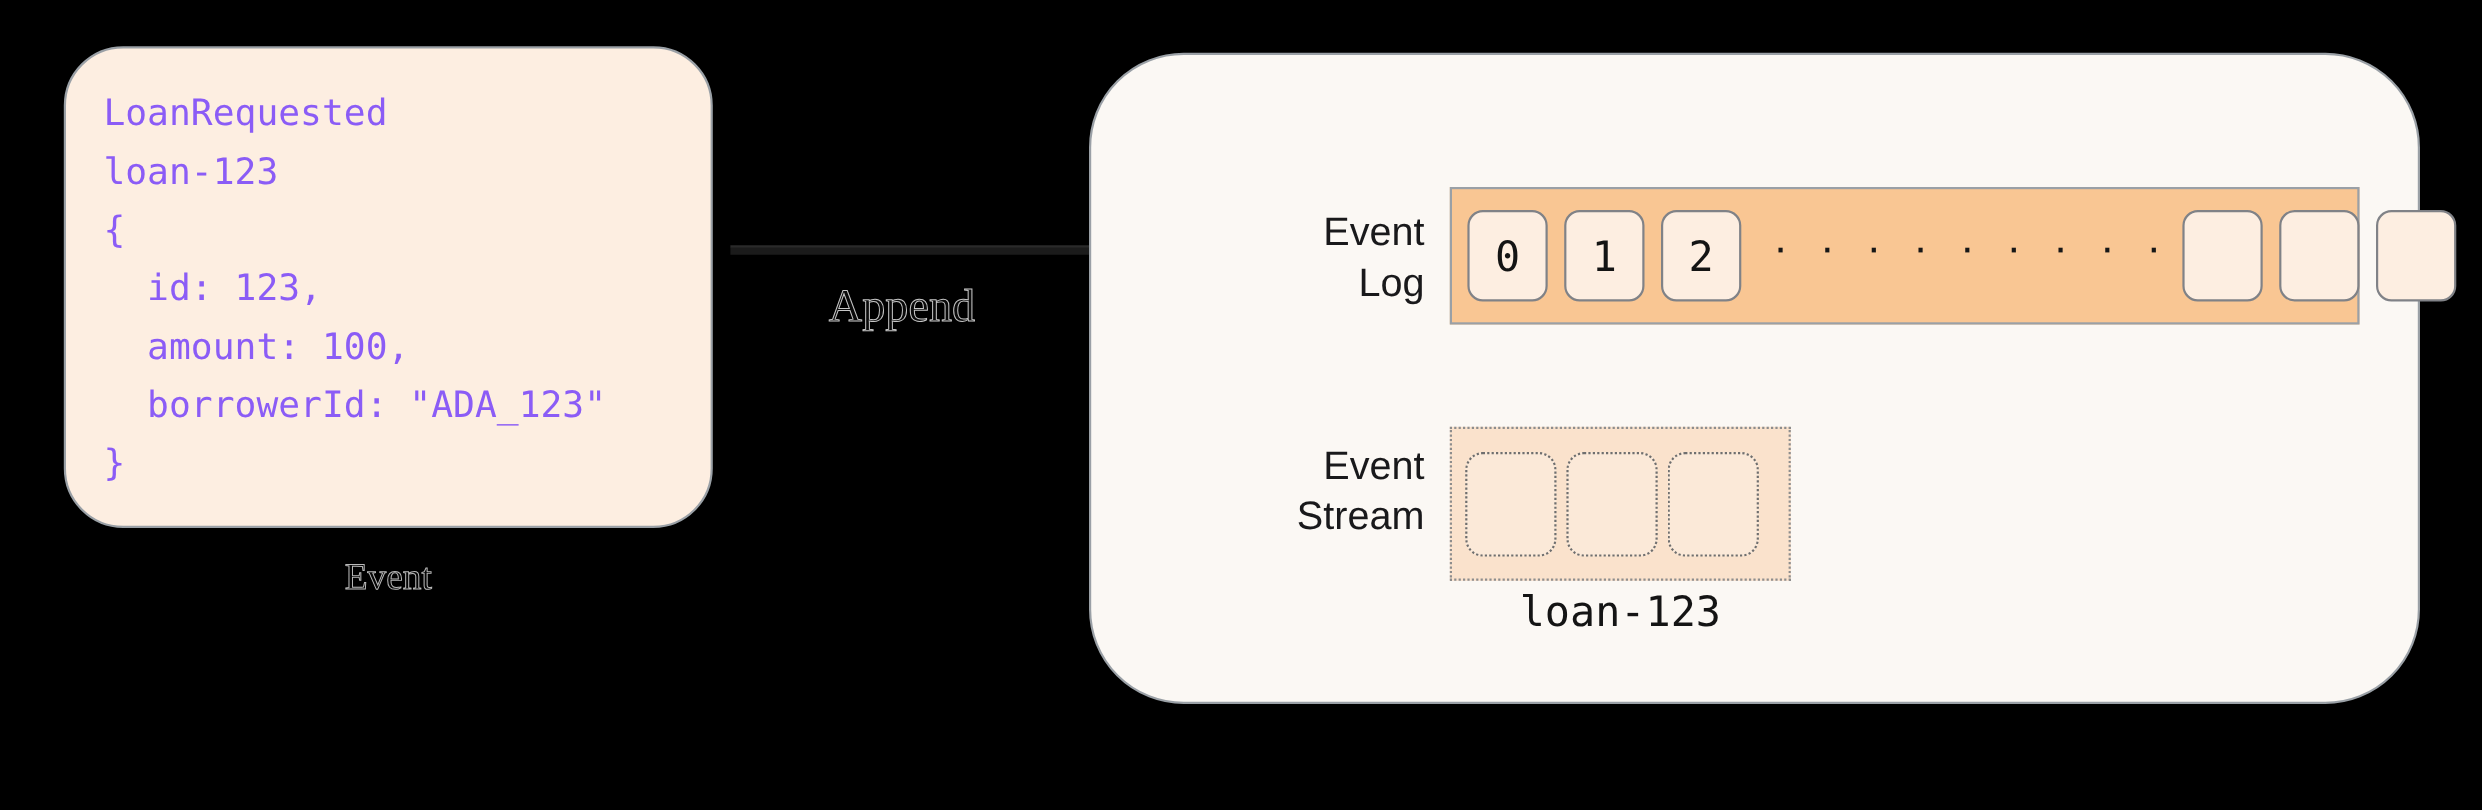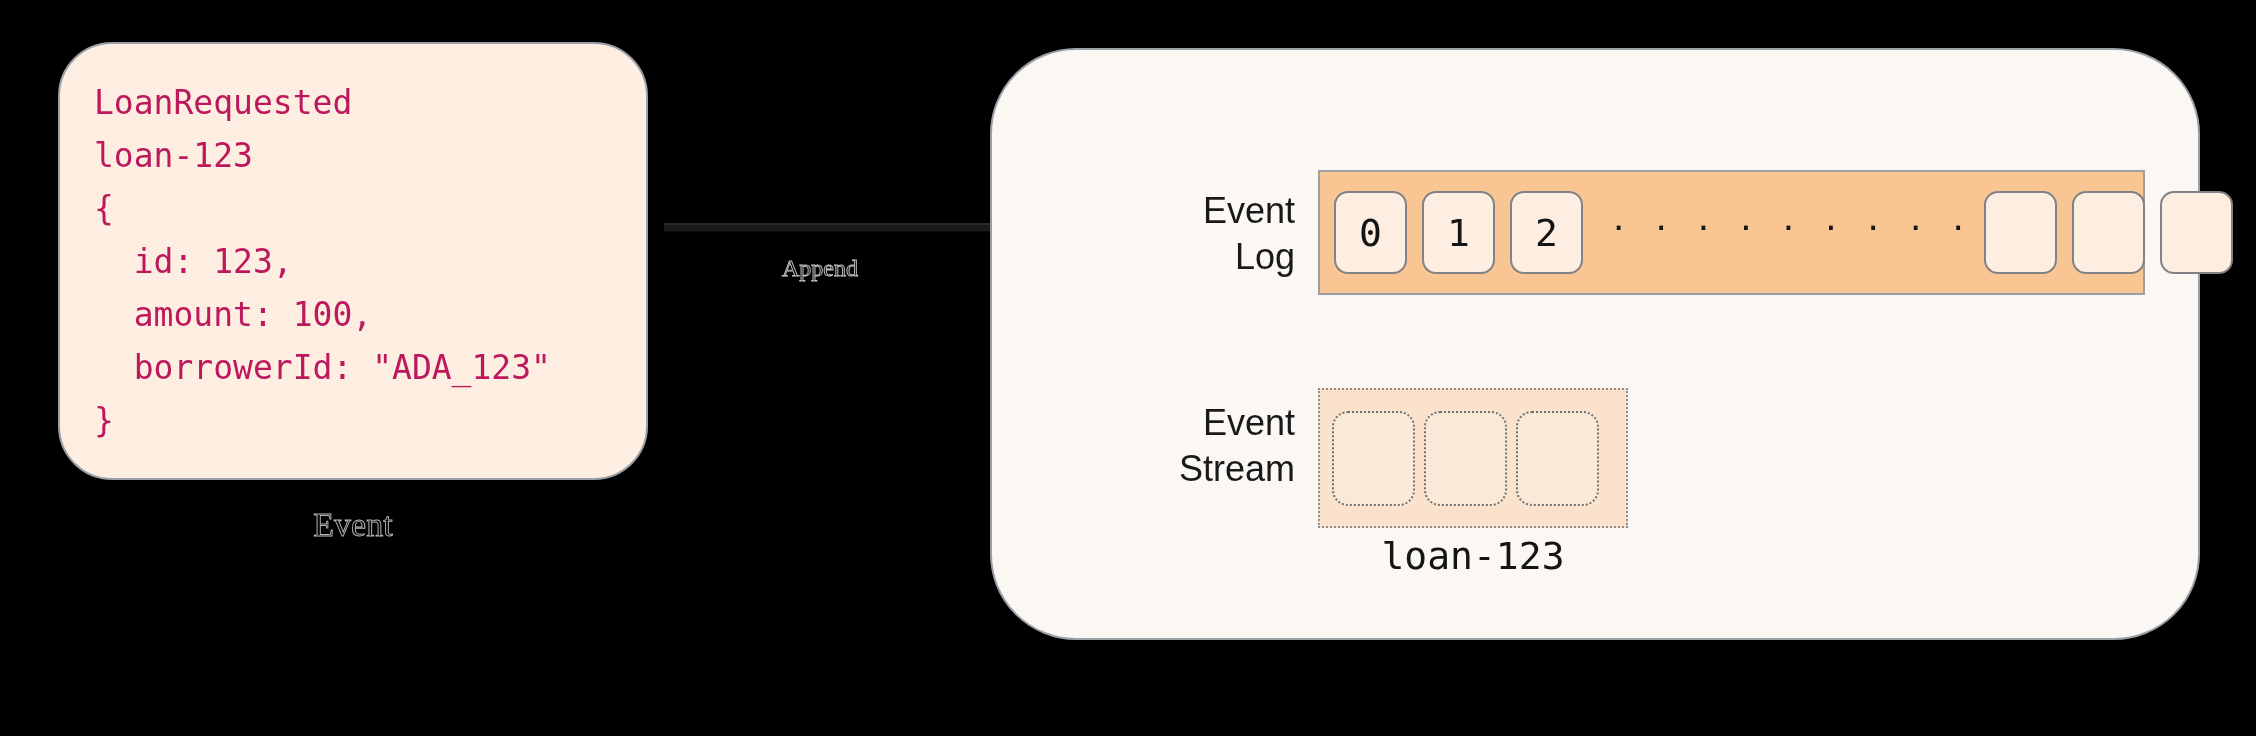--- a/index.html
+++ b/index.html
@@ -36,21 +36,21 @@
     box-sizing: border-box;
   }
   .event-card-code {
     position: absolute;
     left: 34px;
     top: 32px;
     right: 10px;
     font-family: "DejaVu Sans Mono", "Liberation Mono", monospace;
     font-size: 33px;
     line-height: 53px;
-    color: #be185d;
+    color: #8b5cf6;
     white-space: pre;
     letter-spacing: 0px;
   }
 
   .caption {
     position: absolute;
     font-family: "Liberation Serif", serif;
     font-size: 34px;
     color: #050505;
     -webkit-text-stroke: 0.9px #b9b9b9;
@@ -76,21 +76,21 @@
     height: 736px;
     pointer-events: none;
   }
   .arrow-label {
     position: absolute;
     left: 700px;
     top: 255px;
     width: 240px;
     text-align: center;
     font-family: "Liberation Serif", serif;
-    font-size: 24px;
+    font-size: 42px;
     color: #0a0a0a;
     -webkit-text-stroke: 0.9px #c6c6c6;
     white-space: nowrap;
   }
 
   
   .store-card {
     position: absolute;
     left: 990px;
     top: 48px;

